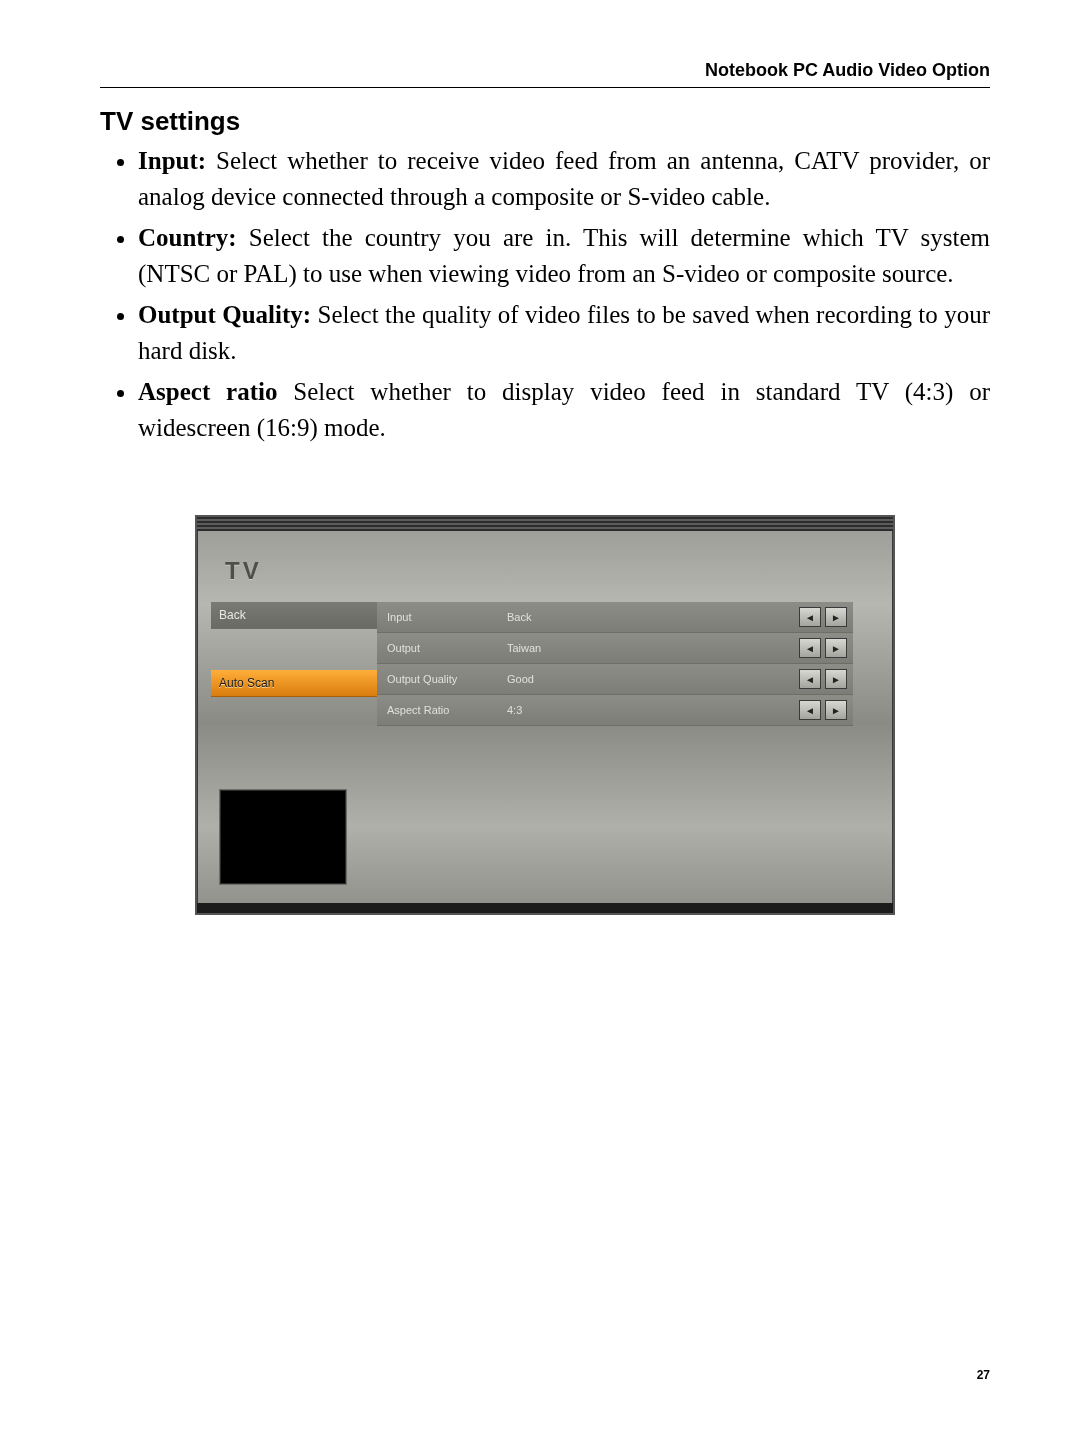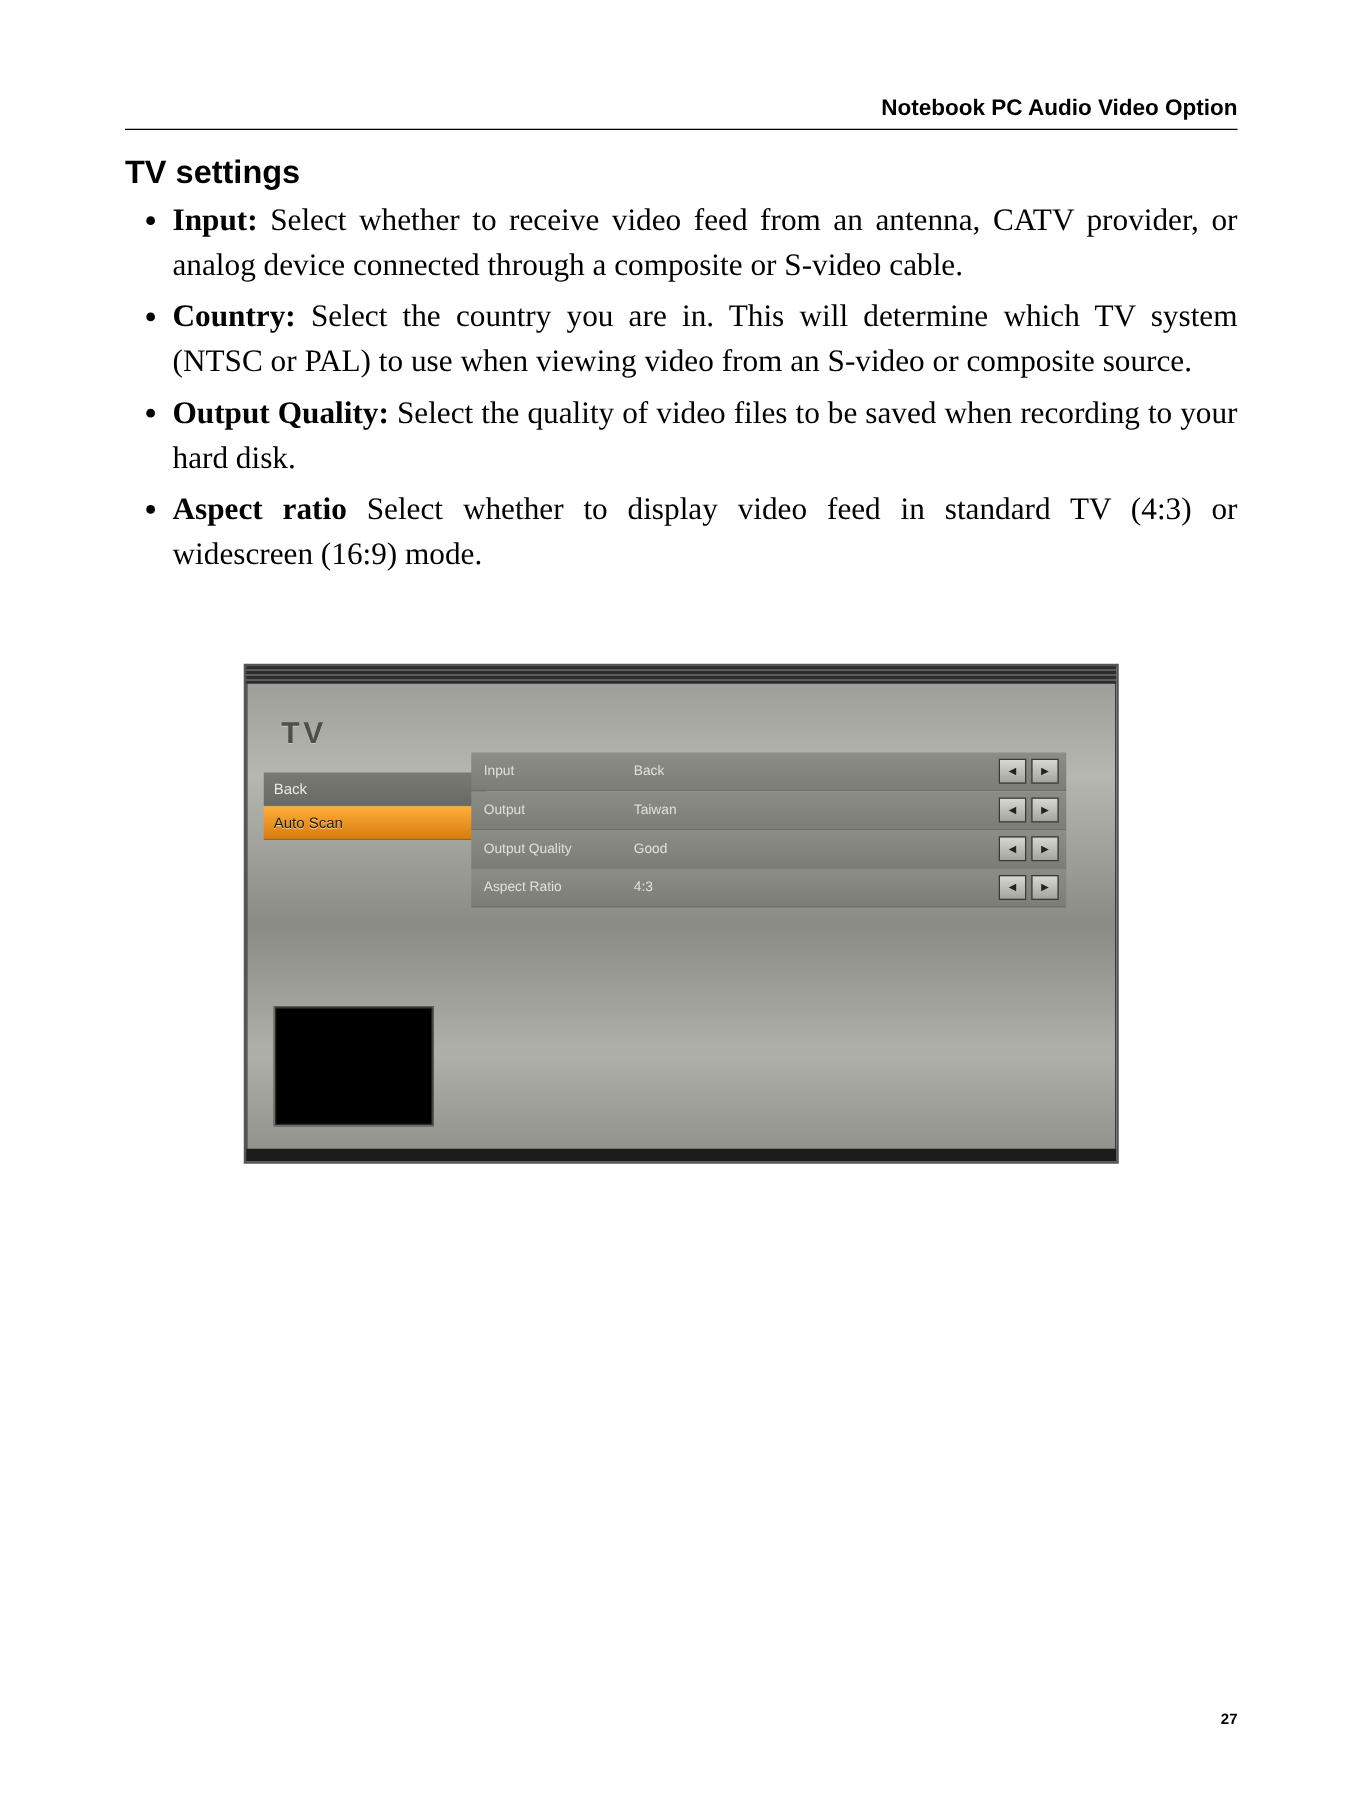--- a/index.html
+++ b/index.html
@@ -7,21 +7,21 @@
     padding: 0;
     background: #ffffff;
     font-family: "Times New Roman", Times, serif;
     color: #000;
   }
   .page {
     width: 1080px;
     height: 1438px;
     position: relative;
     box-sizing: border-box;
-    padding: 76px 90px 50px 100px;
+    padding: 60px 90px 50px 100px;
   }
   .running-head {
     text-align: right;
     font-family: Arial, Helvetica, sans-serif;
     font-weight: bold;
     font-size: 18px;
     margin: 0 0 6px 0;
   }
   .rule {
     border: none;
@@ -97,24 +97,25 @@
     font-size: 12px;
     color: #e8e8e8;
     border-bottom: 1px solid #6e6e68;
     background: linear-gradient(180deg,#7a7a74,#6a6a64);
   }
   .side-item.sel {
     background: linear-gradient(180deg,#ffae3a,#d87c0e);
     color: #1a1a1a;
     text-shadow: 0 1px 0 #ffd89a;
     border-bottom: 1px solid #a85f08;
+    margin-top: 41px;
   }
   .tv-rows {
     position: absolute;
-    top: 69px;
+    top: 85px;
     left: 180px;
     right: 40px;
   }
   .tv-row {
     display: flex;
     align-items: center;
     height: 30px;
     border-bottom: 1px solid #6e6e68;
     background: linear-gradient(180deg,#8d8d87,#7d7d77);
     padding-left: 10px;

